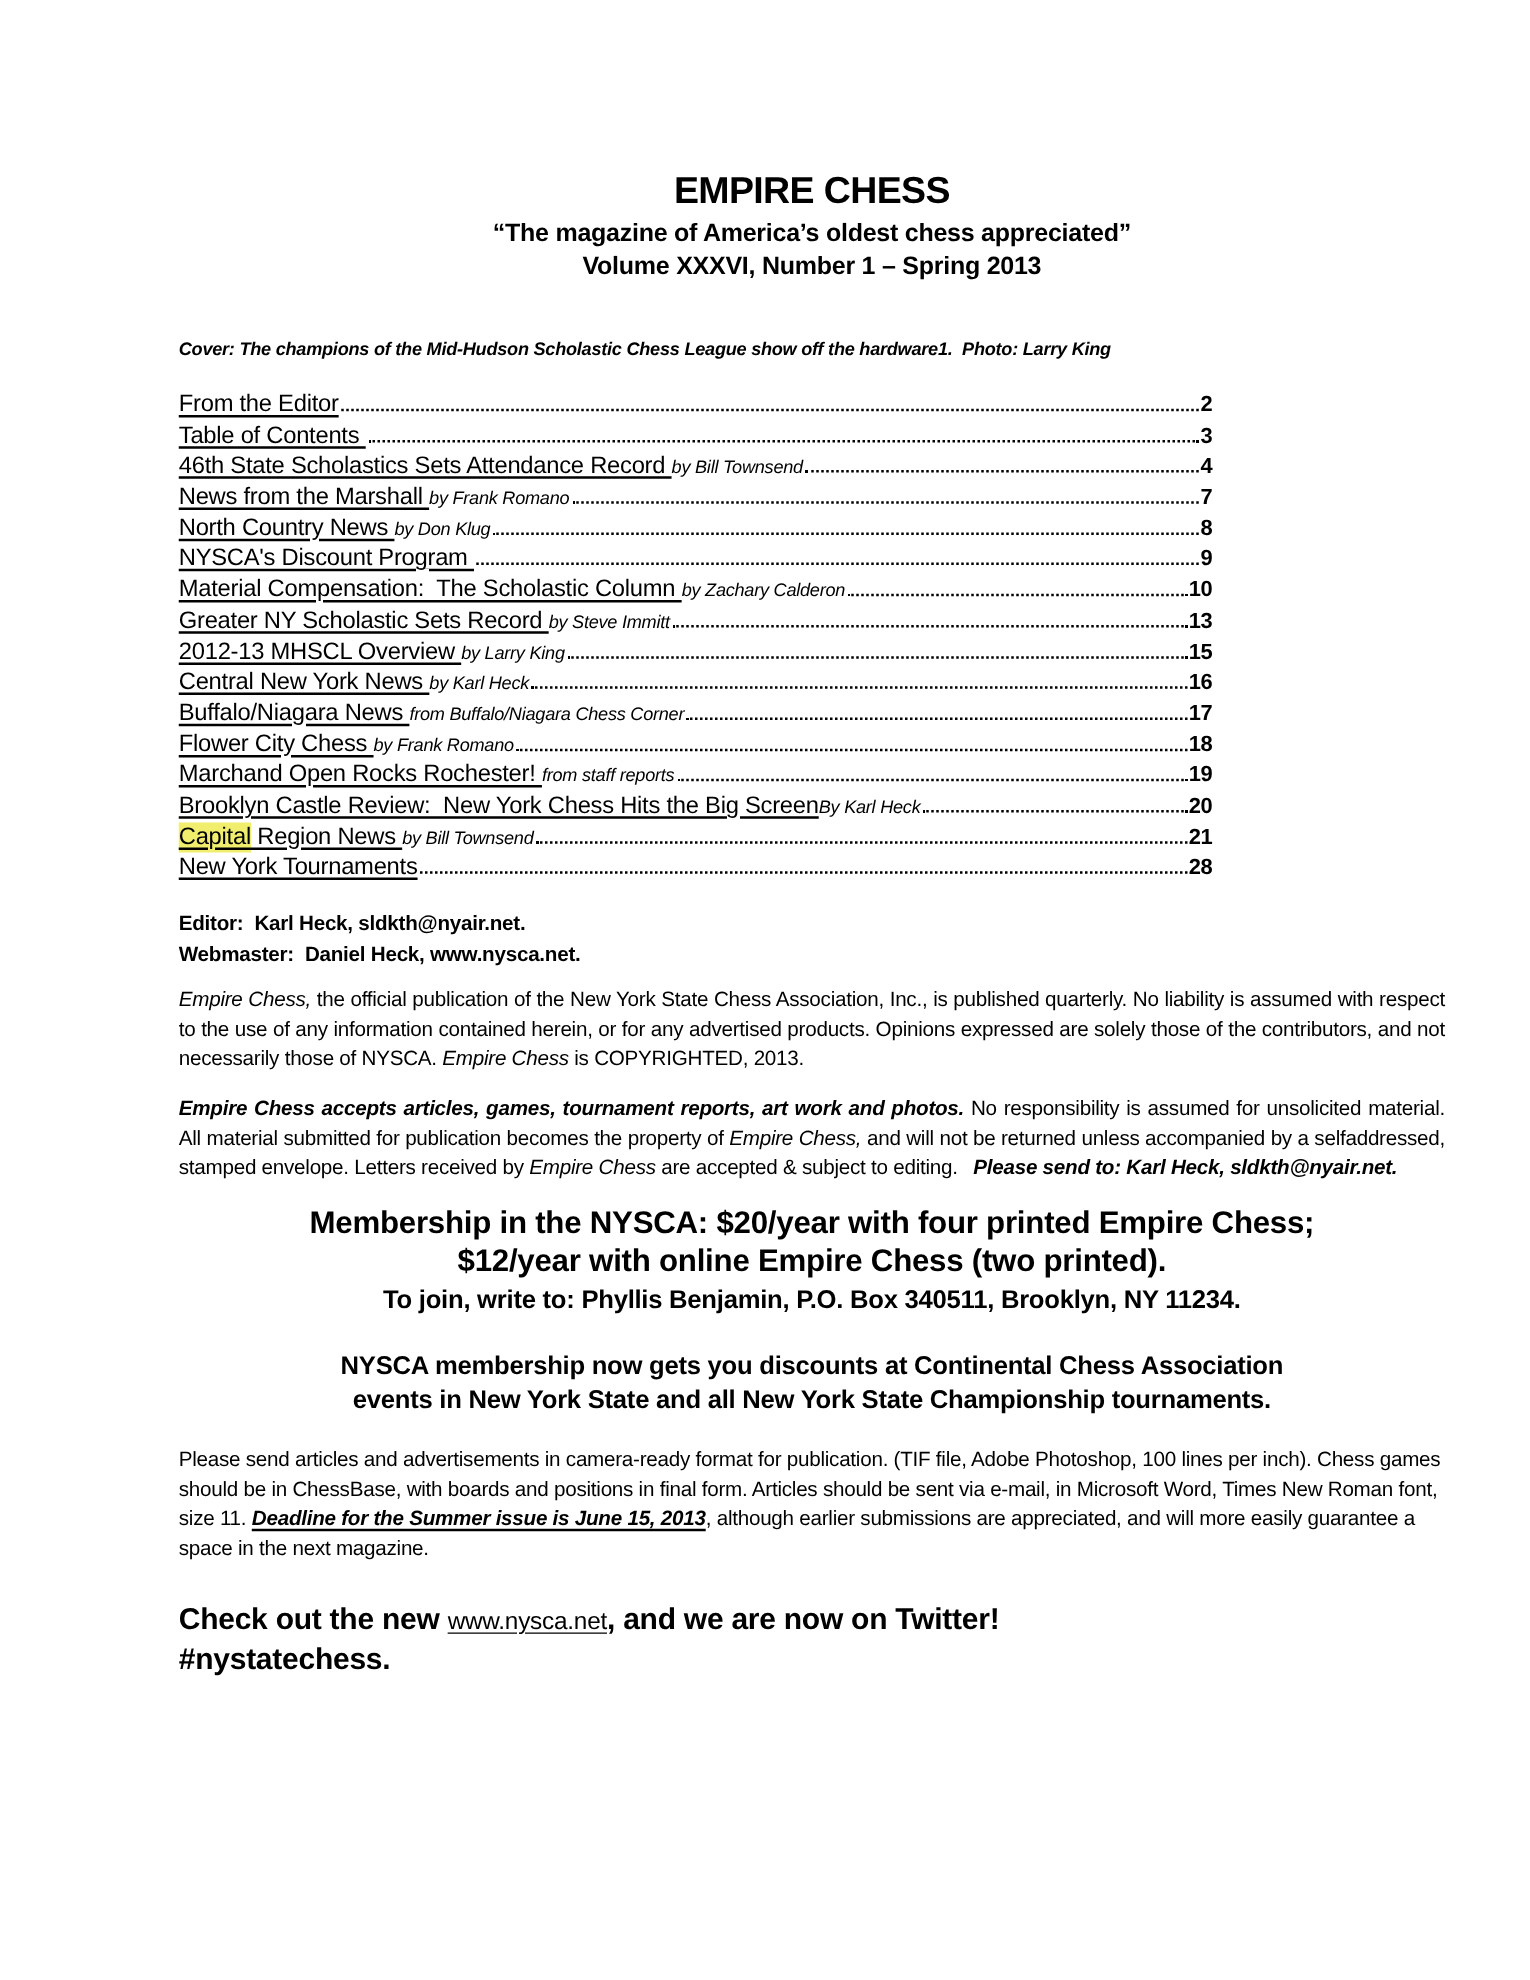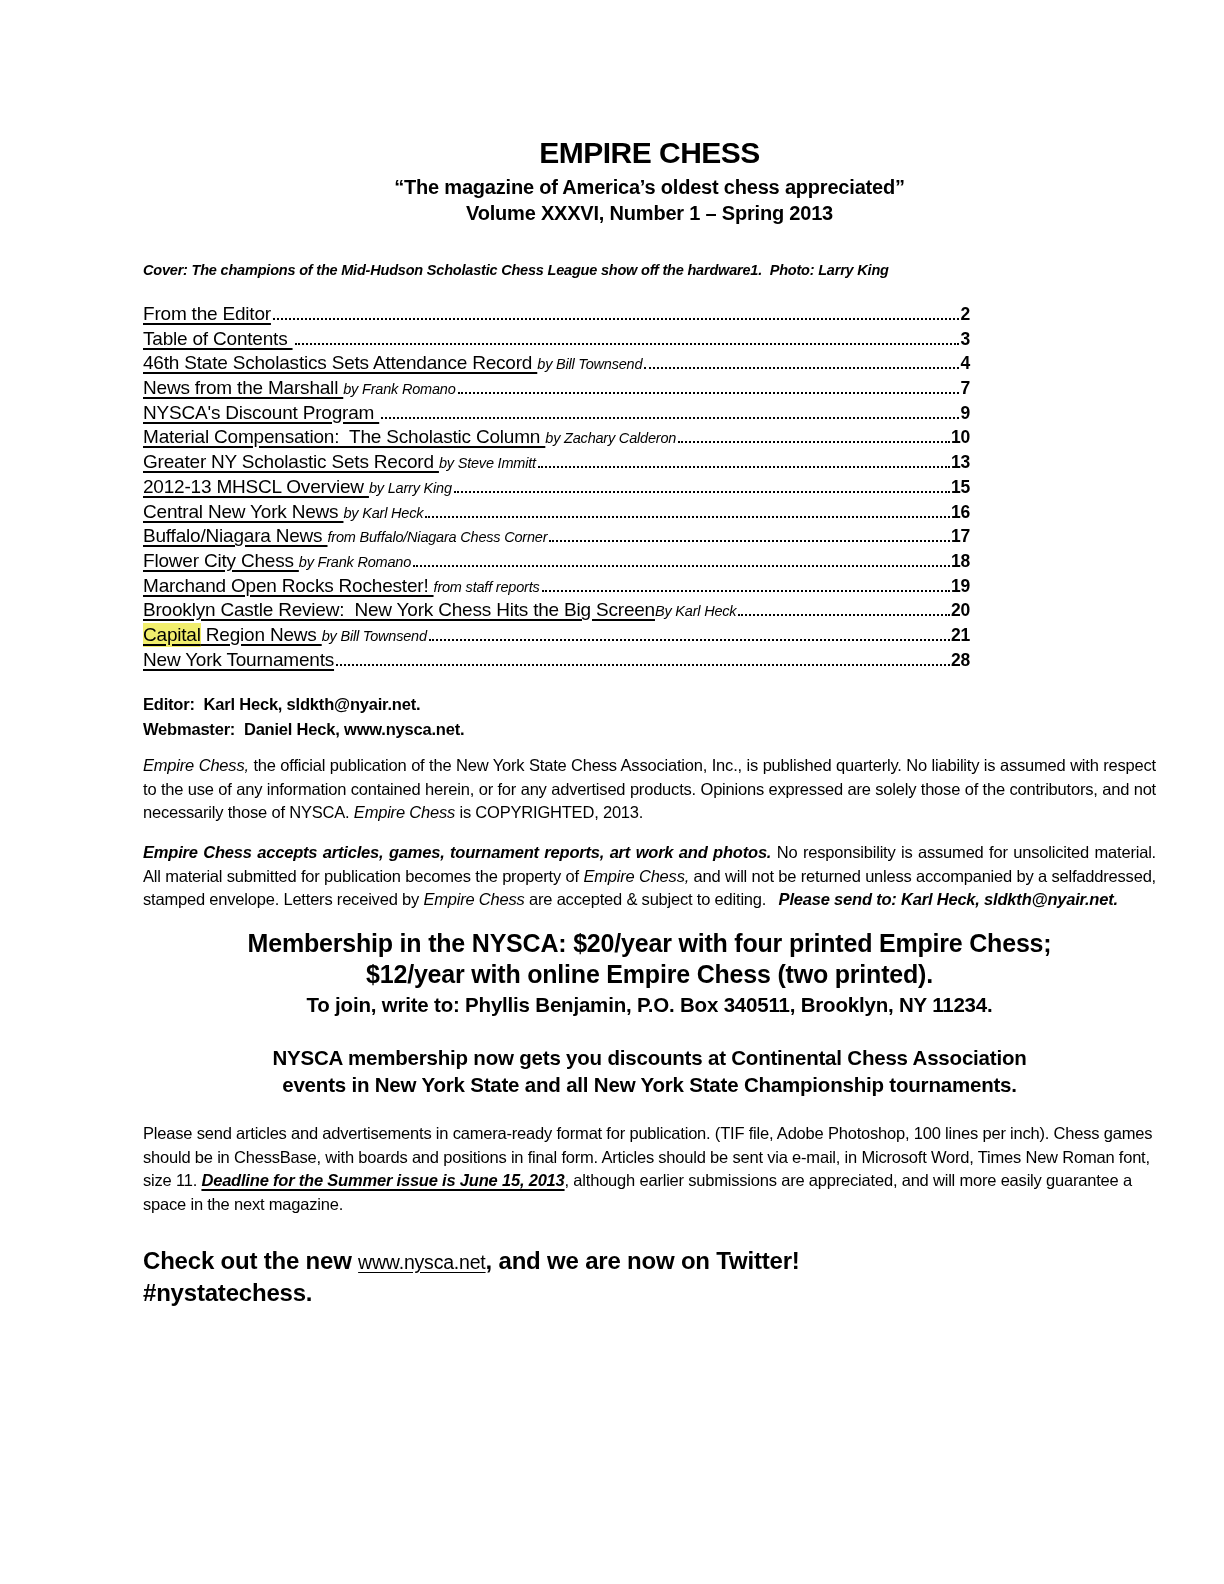--- a/index.html
+++ b/index.html
@@ -13,21 +13,21 @@
     letter-spacing: -0.2px;
   }
   .page { width: 1224px; height: 1584px; overflow: hidden; }
   .content { padding: 136px 68px 0 143px; }
 
   
   .masthead { text-align: center; }
   .title { font-size: 30px; font-weight: 700; line-height: 34px; letter-spacing: -0.5px; margin: 0; }
   .subtitle { font-size: 20px; font-weight: 700; line-height: 26px; margin-top: 4px; white-space: pre; }
   .volume { font-size: 20px; font-weight: 700; line-height: 26px; white-space: pre; }
-  .cover-line { margin-top: 34px; font-size: 14.5px; font-weight: 700; font-style: italic; line-height: 20px; text-align: left; white-space: pre; }
+  .cover-line { margin-top: 44px; font-size: 14.5px; font-weight: 700; font-style: italic; line-height: 20px; text-align: left; white-space: pre; }
 
   
   .toc { margin-top: 22px; width: 827px; }
   .toc-row { display: flex; align-items: baseline; height: 24.7px; }
   .toc-hl, .toc-title {
     font-size: 19px; line-height: 24px;
     text-decoration: underline; text-decoration-thickness: 1.5px; text-underline-offset: 3px;
     white-space: pre;
   }
   .toc-hl { background: var(--hl-color); }
@@ -98,20 +98,26 @@
         <span class="toc-leader"></span>
         <span class="toc-page">4</span>
       </div>
       <div class="toc-row">
         <span class="toc-title">News from the Marshall </span>
           <span class="toc-by">by Frank Romano</span>
         <span class="toc-leader"></span>
         <span class="toc-page">7</span>
       </div>
       <div class="toc-row">
+        <span class="toc-title">North Country News </span>
+          <span class="toc-by">by Don Klug</span>
+        <span class="toc-leader"></span>
+        <span class="toc-page">8</span>
+      </div>
+      <div class="toc-row">
         <span class="toc-title">NYSCA's Discount Program </span>
           <span class="toc-by"></span>
         <span class="toc-leader"></span>
         <span class="toc-page">9</span>
       </div>
       <div class="toc-row">
         <span class="toc-title">Material Compensation:  The Scholastic Column </span>
           <span class="toc-by">by Zachary Calderon</span>
         <span class="toc-leader"></span>
         <span class="toc-page">10</span>

